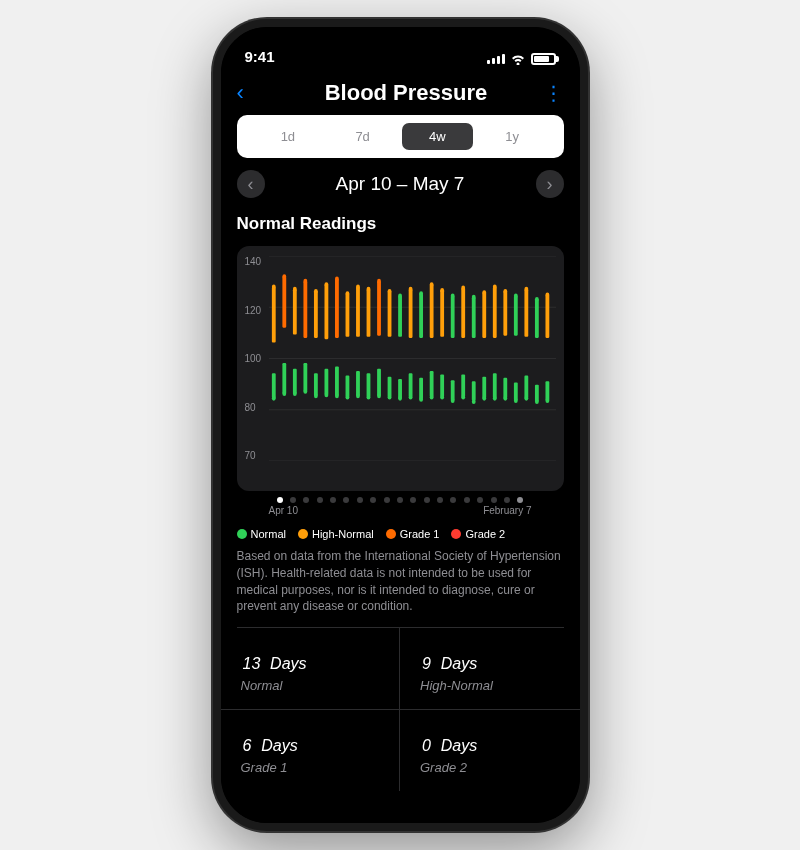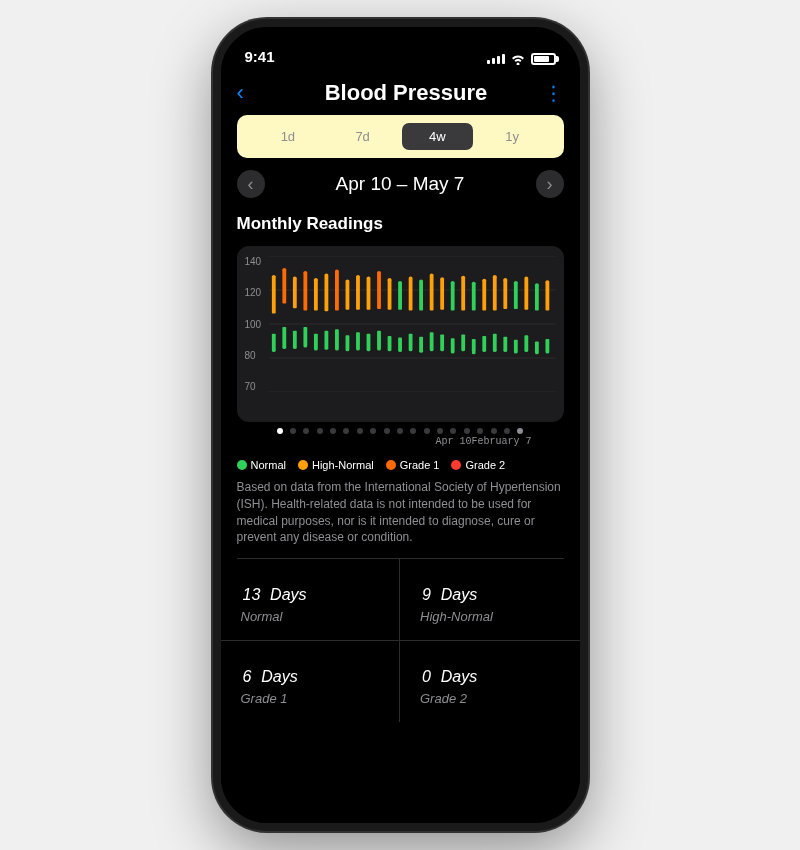--- a/index.html
+++ b/index.html
@@ -147,21 +147,21 @@
       overflow-y: auto;
       overflow-x: hidden;
     }
 
     
     .time-tabs {
       display: flex;
       justify-content: center;
       gap: 4px;
       padding: 8px 16px;
-      background: #fef9c3;
+      background: #ffffff;
       margin: 0 16px;
       border-radius: 10px;
     }
 
     .time-tab {
       flex: 1;
       text-align: center;
       padding: 6px 0;
       border-radius: 7px;
       font-size: 13px;
@@ -212,21 +212,21 @@
       font-size: 17px;
       font-weight: 700;
       margin-bottom: 12px;
     }
 
     .chart-container {
       position: relative;
       background: #1c1c1e;
       border-radius: 12px;
       padding: 24px 8px;
-      height: 176px;
+      height: 245px;
     }
 
     .chart-y-axis {
       position: absolute;
       left: 8px;
       top: 10px;
       bottom: 30px;
       display: flex;
       flex-direction: column;
       justify-content: space-between;
@@ -251,23 +251,22 @@
       border-radius: 50%;
       background: #3a3a3c;
     }
     .dot-indicator.active {
       background: #fff;
     }
 
     
     .date-range-labels {
       display: flex;
-      justify-content: flex-end;
+      justify-content: space-between;
       padding: 2px 32px 0;
-      font-family: Liberation Mono, monospace;
     }
 
     .date-range-label {
       color: #8e8e93;
       font-size: 10px;
     }
 
     
     .legend {
       display: flex;
@@ -383,21 +382,21 @@
         <div class="time-tab">1y</div>
       </div>
 
       <div class="date-nav">
         <div class="date-arrow">‹</div>
         <span class="date-label">Apr 10 – May 7</span>
         <div class="date-arrow">›</div>
       </div>
 
       <div class="chart-section">
-        <div class="chart-title">Monthly Readings</div>
+        <div class="chart-title">Normal Readings</div>
         <div class="chart-container">
 
           <div class="chart-y-axis">
             <span class="y-label">140</span>
             <span class="y-label">120</span>
             <span class="y-label">100</span>
             <span class="y-label">80</span>
             <span class="y-label">70</span>
           </div>
 

